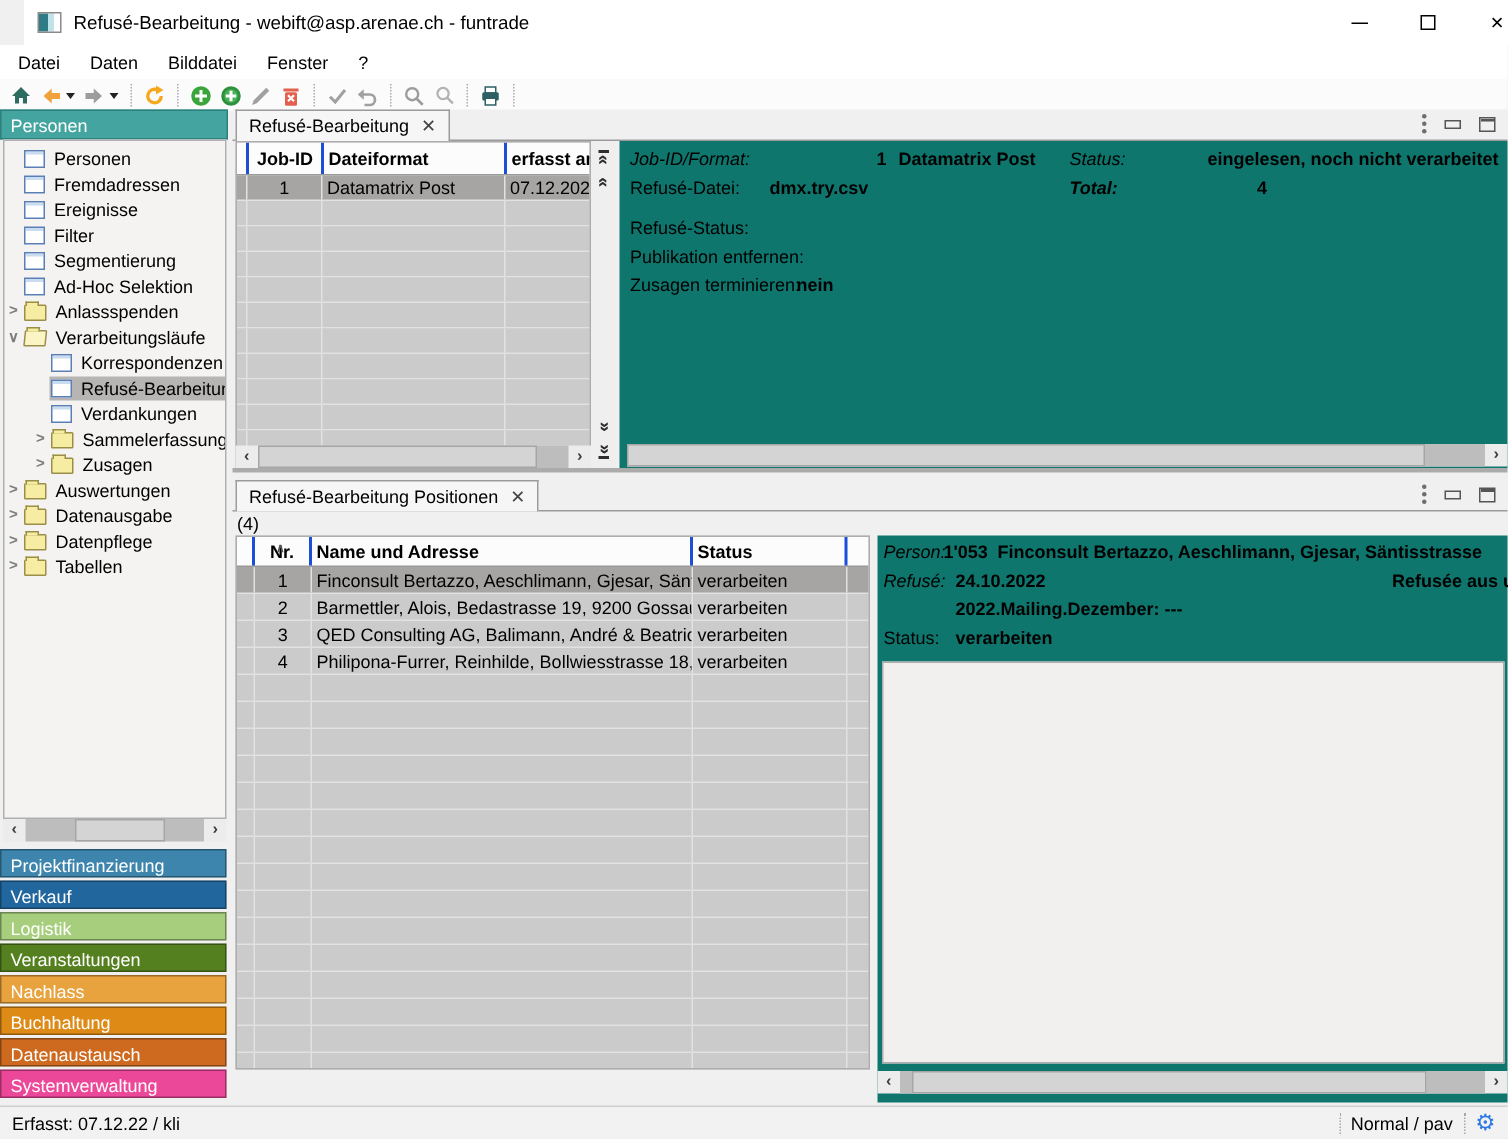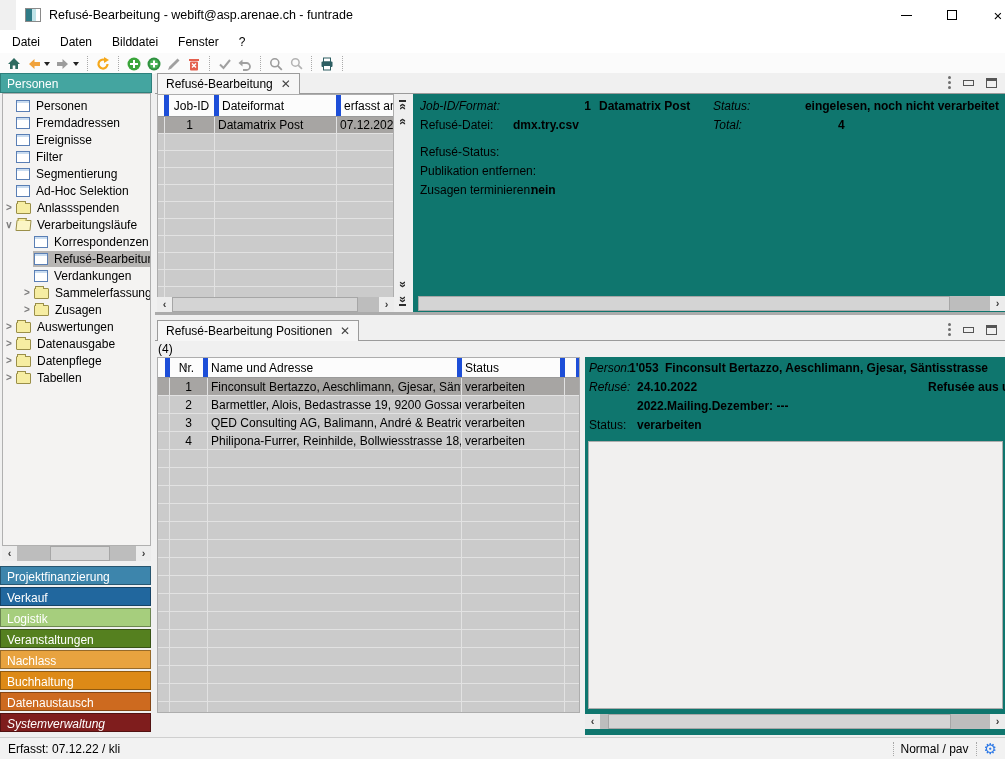--- a/index.html
+++ b/index.html
@@ -63,21 +63,21 @@
   .panel-ctrls { margin-left:auto; display:flex; align-items:center; gap:12px; padding-right:8px; height:21px; }
   .dots-icon { display:flex; flex-direction:column; gap:2px; }
   .dots-icon i { width:3px; height:3px; background:#6e6e6e; border-radius:50%; }
   .pmin-icon { width:11px; height:6px; border:1px solid #555; }
   .pmax-icon { width:11px; height:10px; border:1px solid #555; box-shadow:inset 0 2px 0 #555; }
 
   
   .gtable { position:absolute; background:#cbcbcb; border:1px solid #adadad; overflow:hidden; }
   .trow, .thead { display:flex; }
   .thead { background:#fcfcfc; border-bottom:1px solid #9a9a9a; }
-  .thead .cell { border-right:5px solid #1d4ed8; position:relative; }
+  .thead .cell { border-right:2px solid #1d4ed8; position:relative;font-weight:bold; }
   .trow { background:#cbcbcb; border-bottom:1px solid #e2e2e2; }
   .trow .cell { border-right:1px solid #e2e2e2; }
   .trow.sel { background:#a7a5a3; }
   .cell { overflow:hidden; white-space:nowrap; padding:0 3px; flex:none; }
   .sort-caret { position:absolute; top:-2px; left:50%; margin-left:-4px; font-size:8px; color:#555; }
 
   
   .details { position:absolute; background:#0f766e; }
   .drow { position:relative; height:19px; }
   .dl { position:absolute; white-space:nowrap; }
@@ -349,21 +349,21 @@
       <span class="hs-btn">›</span>
     </div>
     <div id="sections">
         <div class="section-bar" style="background: rgb(61, 133, 172);">Projektfinanzierung</div>
         <div class="section-bar" style="background: rgb(33, 103, 158);">Verkauf</div>
         <div class="section-bar" style="background: rgb(166, 206, 125);">Logistik</div>
         <div class="section-bar" style="background: rgb(85, 128, 31);">Veranstaltungen</div>
         <div class="section-bar" style="background: rgb(232, 163, 63);">Nachlass</div>
         <div class="section-bar" style="background: rgb(221, 138, 23);">Buchhaltung</div>
         <div class="section-bar" style="background: rgb(205, 106, 31);">Datenaustausch</div>
-        <div class="section-bar" style="background: #7f1d1d; font-style: italic;">Systemverwaltung</div>
+        <div class="section-bar" style="background: #ec4899;">Systemverwaltung</div>
       </div>
   </div>
 
   <div id="right">
 
     <div class="tabbar" style="top:0;">
       <div class="tab">
         <span>Refusé-Bearbeitung</span>
         <span class="tab-close">✕</span>
       </div>
@@ -471,21 +471,21 @@
       <div class="drow" style="top:5px;">
         <span class="dl it" style="left:7px;">Job-ID/Format:</span>
         <span class="dl b" style="left:100px; width:78px; text-align:right;">1</span>
         <span class="dl b" style="left:186px;">Datamatrix Post</span>
         <span class="dl it" style="left:300px;">Status:</span>
         <span class="dl b" style="right:6px;">eingelesen, noch nicht verarbeitet</span>
       </div>
       <div class="drow" style="top:5px;">
         <span class="dl" style="left:7px;">Refusé-Datei:</span>
         <span class="dl b" style="left:100px;">dmx.try.csv</span>
-        <span class="dl it" style="left:300px;">Total:</span>
+        <span class="dl it" style="left:300px;font-weight:bold;">Total:</span>
         <span class="dl b" style="left:425px;">4</span>
       </div>
       <div class="drow" style="top:13px;">
         <span class="dl" style="left:7px;">Refusé-Status:</span>
       </div>
       <div class="drow" style="top:13px;">
         <span class="dl" style="left:7px;">Publikation entfernen:</span>
       </div>
       <div class="drow" style="top:13px;">
         <span class="dl" style="left:7px;">Zusagen terminieren:</span>

